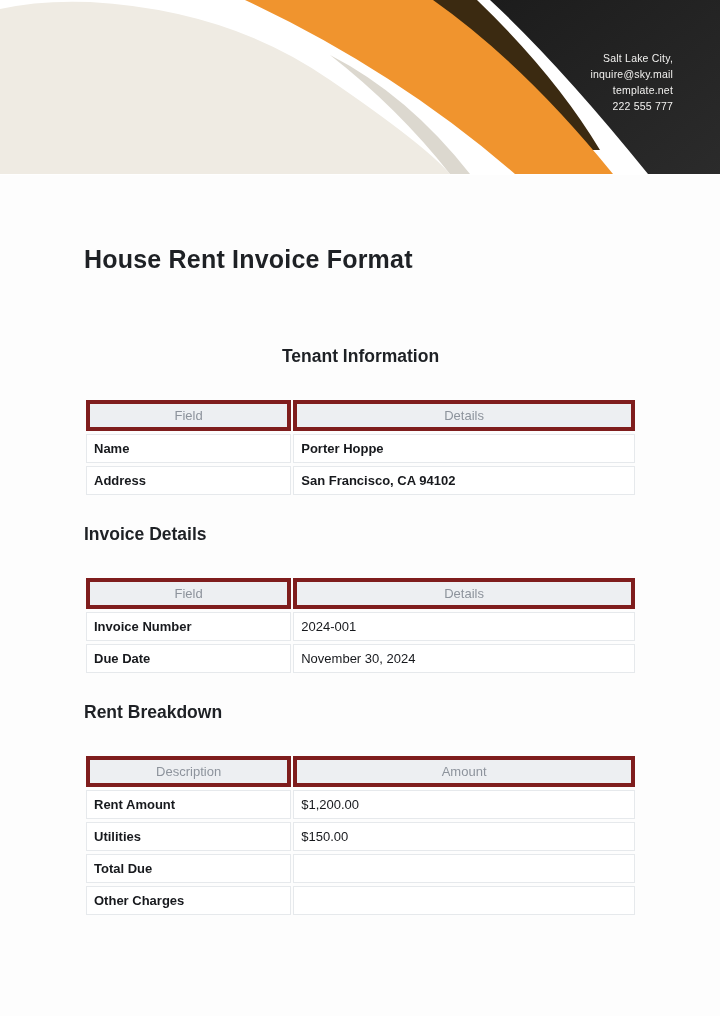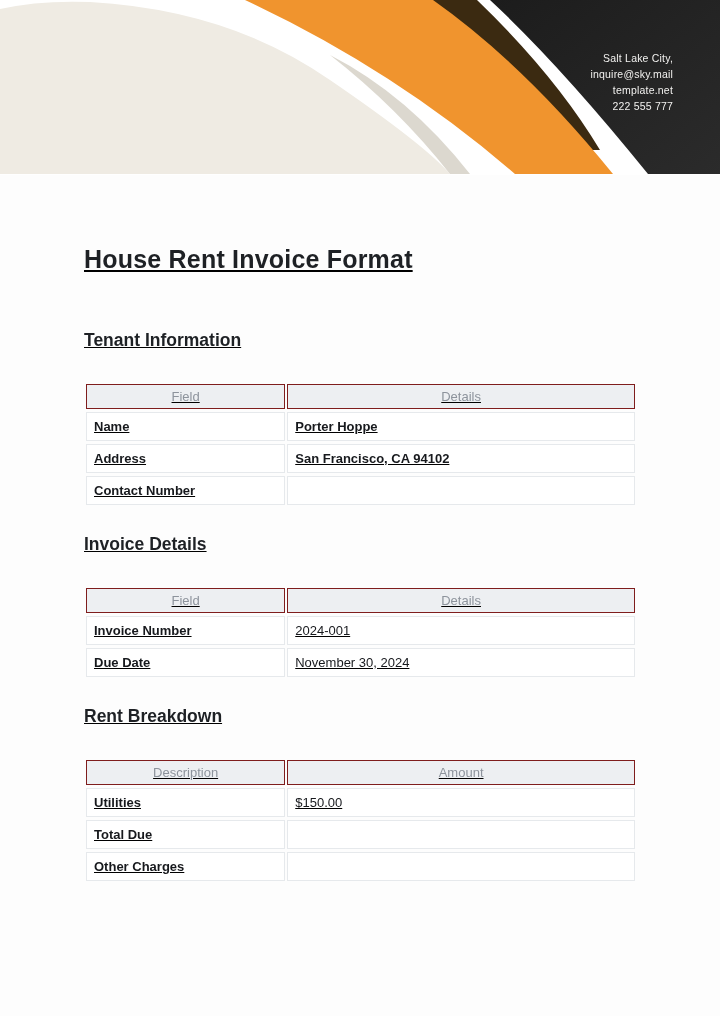--- a/index.html
+++ b/index.html
@@ -4,49 +4,49 @@
 <style>
   html,body{margin:0;padding:0;}
   body{
     width:720px;height:1016px;
     background:#ffffff;
     font-family:"Liberation Sans","DejaVu Sans",sans-serif;
     -webkit-font-smoothing:antialiased;
   }
   .page{
     position:relative;width:720px;height:1016px;
-    background:#fdfdfd;overflow:hidden;text-decoration:underline;
+    background:#fdfdfd;overflow:hidden;
   }
   
   .hdr{position:relative;width:720px;height:175px;background:#ffffff;}
   .hdr svg{display:block;width:720px;height:175px;}
   .contact{
     position:absolute;top:50px;right:47px;
     text-align:right;color:#f2f1ef;
     font-size:10.5px;line-height:16px;font-weight:400;letter-spacing:.2px;
   }
   
   .content{padding:0 83px 0 84px;}
   h1.doc-title{
     margin:70px 0 0;text-align:left;
     font-size:25px;line-height:29px;font-weight:700;color:#1e2125;
     letter-spacing:.2px;
   }
   h2.sec{
     margin:26px 0 0;font-size:17.5px;line-height:21px;
     font-weight:700;color:#1e2125;
   }
-  h2.sec.first{margin-top:56px;}
+  h2.sec.first{margin-top:72px;text-align:center;}
   table.tbl{
     width:100%;margin-top:30px;
     border-collapse:separate;border-spacing:2px 3px;
     table-layout:fixed;
   }
   .tbl th{
-    background:#edeff2;border:1px solid #7f1d1d;
+    background:#edeff2;border:4px solid #7f1d1d;
     color:#8d939c;font-weight:500;font-size:13px;line-height:13px;
     padding:5px 7px;text-align:center;
   }
   .tbl td{
     background:#ffffff;border:1px solid #e6e9ec;
     color:#17191d;font-size:13px;line-height:17px;
     padding:5px 7px;text-align:left;vertical-align:middle;
   }
   .tbl .c1{width:33.5%;}
   .tbl td.f{font-weight:700;}
@@ -101,24 +101,20 @@
       </thead>
       <tbody>
         <tr>
           <td class="f c1">Name</td>
           <td class="v">Porter Hoppe</td>
         </tr>
         <tr>
           <td class="f c1">Address</td>
           <td class="v">San Francisco, CA 94102</td>
         </tr>
-        <tr>
-          <td class="f c1">Contact Number</td>
-          <td class="v"></td>
-        </tr>
       </tbody>
     </table>
 
     <h2 class="sec">Invoice Details</h2>
     <table class="tbl">
       <thead>
         <tr>
           <th class="c1">Field</th>
           <th>Details</th>
         </tr>
@@ -138,20 +134,24 @@
     <h2 class="sec">Rent Breakdown</h2>
     <table class="tbl">
       <thead>
         <tr>
           <th class="c1">Description</th>
           <th>Amount</th>
         </tr>
       </thead>
       <tbody>
         <tr>
+          <td class="f c1">Rent Amount</td>
+          <td class="v">$1,200.00</td>
+        </tr>
+        <tr>
           <td class="f c1">Utilities</td>
           <td class="v">$150.00</td>
         </tr>
         <tr>
           <td class="f c1">Total Due</td>
           <td class="v"></td>
         </tr>
         <tr>
           <td class="f c1">Other Charges</td>
           <td class="v"></td>

